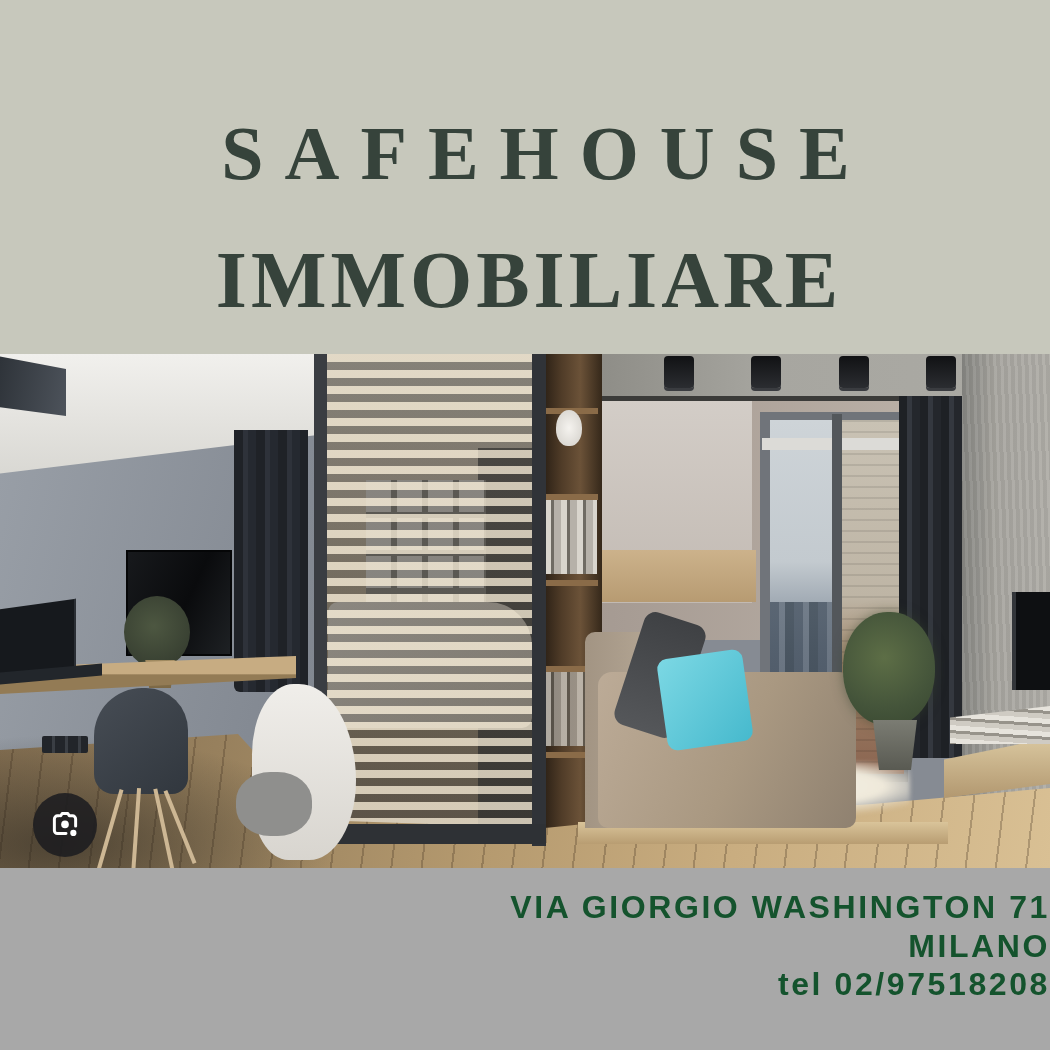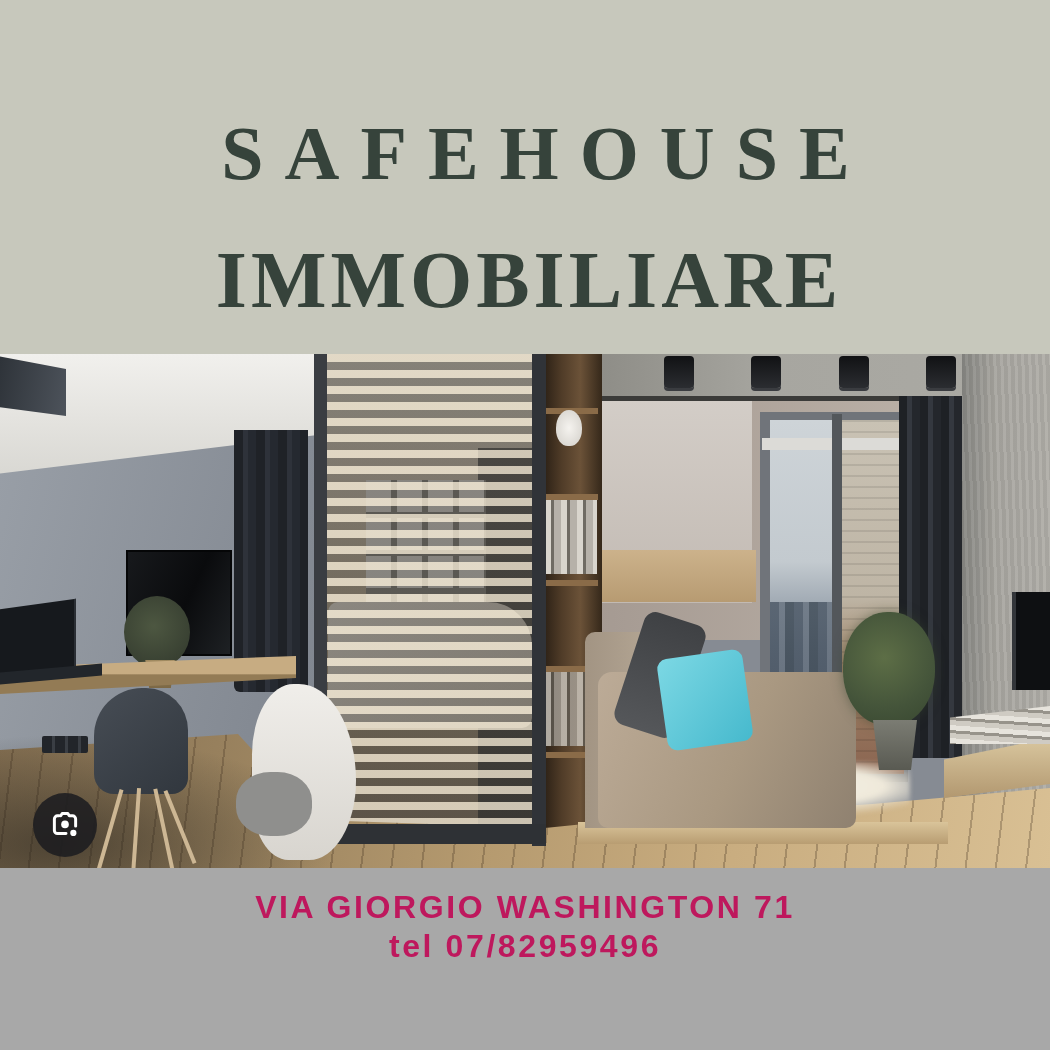--- a/index.html
+++ b/index.html
@@ -5,21 +5,21 @@
   html,body{margin:0;padding:0;background:#a8a8a8;}
   .page{position:relative;width:1050px;height:1050px;background:#c7c8bc;overflow:hidden;
         font-family:"Liberation Sans",sans-serif;}
   
   .title-line{position:absolute;left:0;width:100%;text-align:center;color:#36433b;
               font-family:"Liberation Serif","DejaVu Serif",serif;font-weight:700;line-height:1;}
   .t1{top:64px;font-size:76px;letter-spacing:21px;padding-left:21px;}
   .t2{top:186px;font-size:80px;letter-spacing:4px;padding-left:4px;}
   
   .bottom-zone{position:absolute;left:0;top:868px;width:1050px;height:182px;background:#a8a8a8;}
-  .contact{position:absolute;left:0;top:888px;width:100%;text-align:center;color:#be185d;
+  .contact{position:absolute;left:0;top:888px;width:100%;text-align:right;color:#14532d;
            font-weight:700;font-size:32px;line-height:38.5px;letter-spacing:2.6px;}
   .contact .pre{white-space:pre;}
   
   .photo{position:absolute;left:0;top:354px;width:1050px;height:514px;overflow:hidden;background:#868b93;}
   .photo div{position:absolute;}
   .ph-wall-left{left:0;top:0;width:640px;height:514px;background:linear-gradient(105deg,#9aa0a8,#848a93 45%,#6e737b);}
   .ph-ceiling-left{left:0;top:0;width:640px;height:130px;background:linear-gradient(#f1f0ed,#d7d6d1);
       clip-path:polygon(0 0,100% 0,100% 32%,0 92%);}
   .ph-ac-unit{left:0;top:0;width:66px;height:62px;background:linear-gradient(100deg,#2e3339,#4d535b);
       clip-path:polygon(0 4%,100% 24%,100% 100%,0 86%);}
@@ -205,16 +205,17 @@
         <path fill="none" stroke="#ffffff" stroke-width="2.1" stroke-linecap="round" stroke-linejoin="round" d="M9 5.5 L10 3.9 h4 L15 5.5 h2.3 a2.2 2.2 0 0 1 2.2 2.2 V12.8 M4.5 9.2 V7.7 a2.2 2.2 0 0 1 2.2-2.2 h1.2 M4.5 9.2 v6.6 a2.2 2.2 0 0 0 2.2 2.2 h6"></path>
         <circle cx="12" cy="11.6" r="2.7" fill="#ffffff"></circle>
         <circle cx="17.9" cy="17.6" r="2.2" fill="#ffffff"></circle>
       </svg>
     </button>
   </figure>
 
   <div class="bottom-zone"></div>
   <footer class="contact">
     <div>VIA GIORGIO WASHINGTON 71</div>
-    <div>tel 07/82959496</div>
+    <div>MILANO</div>
+    <div>tel 02/97518208</div>
   </footer>
 
 </div>
 
 </body></html>

